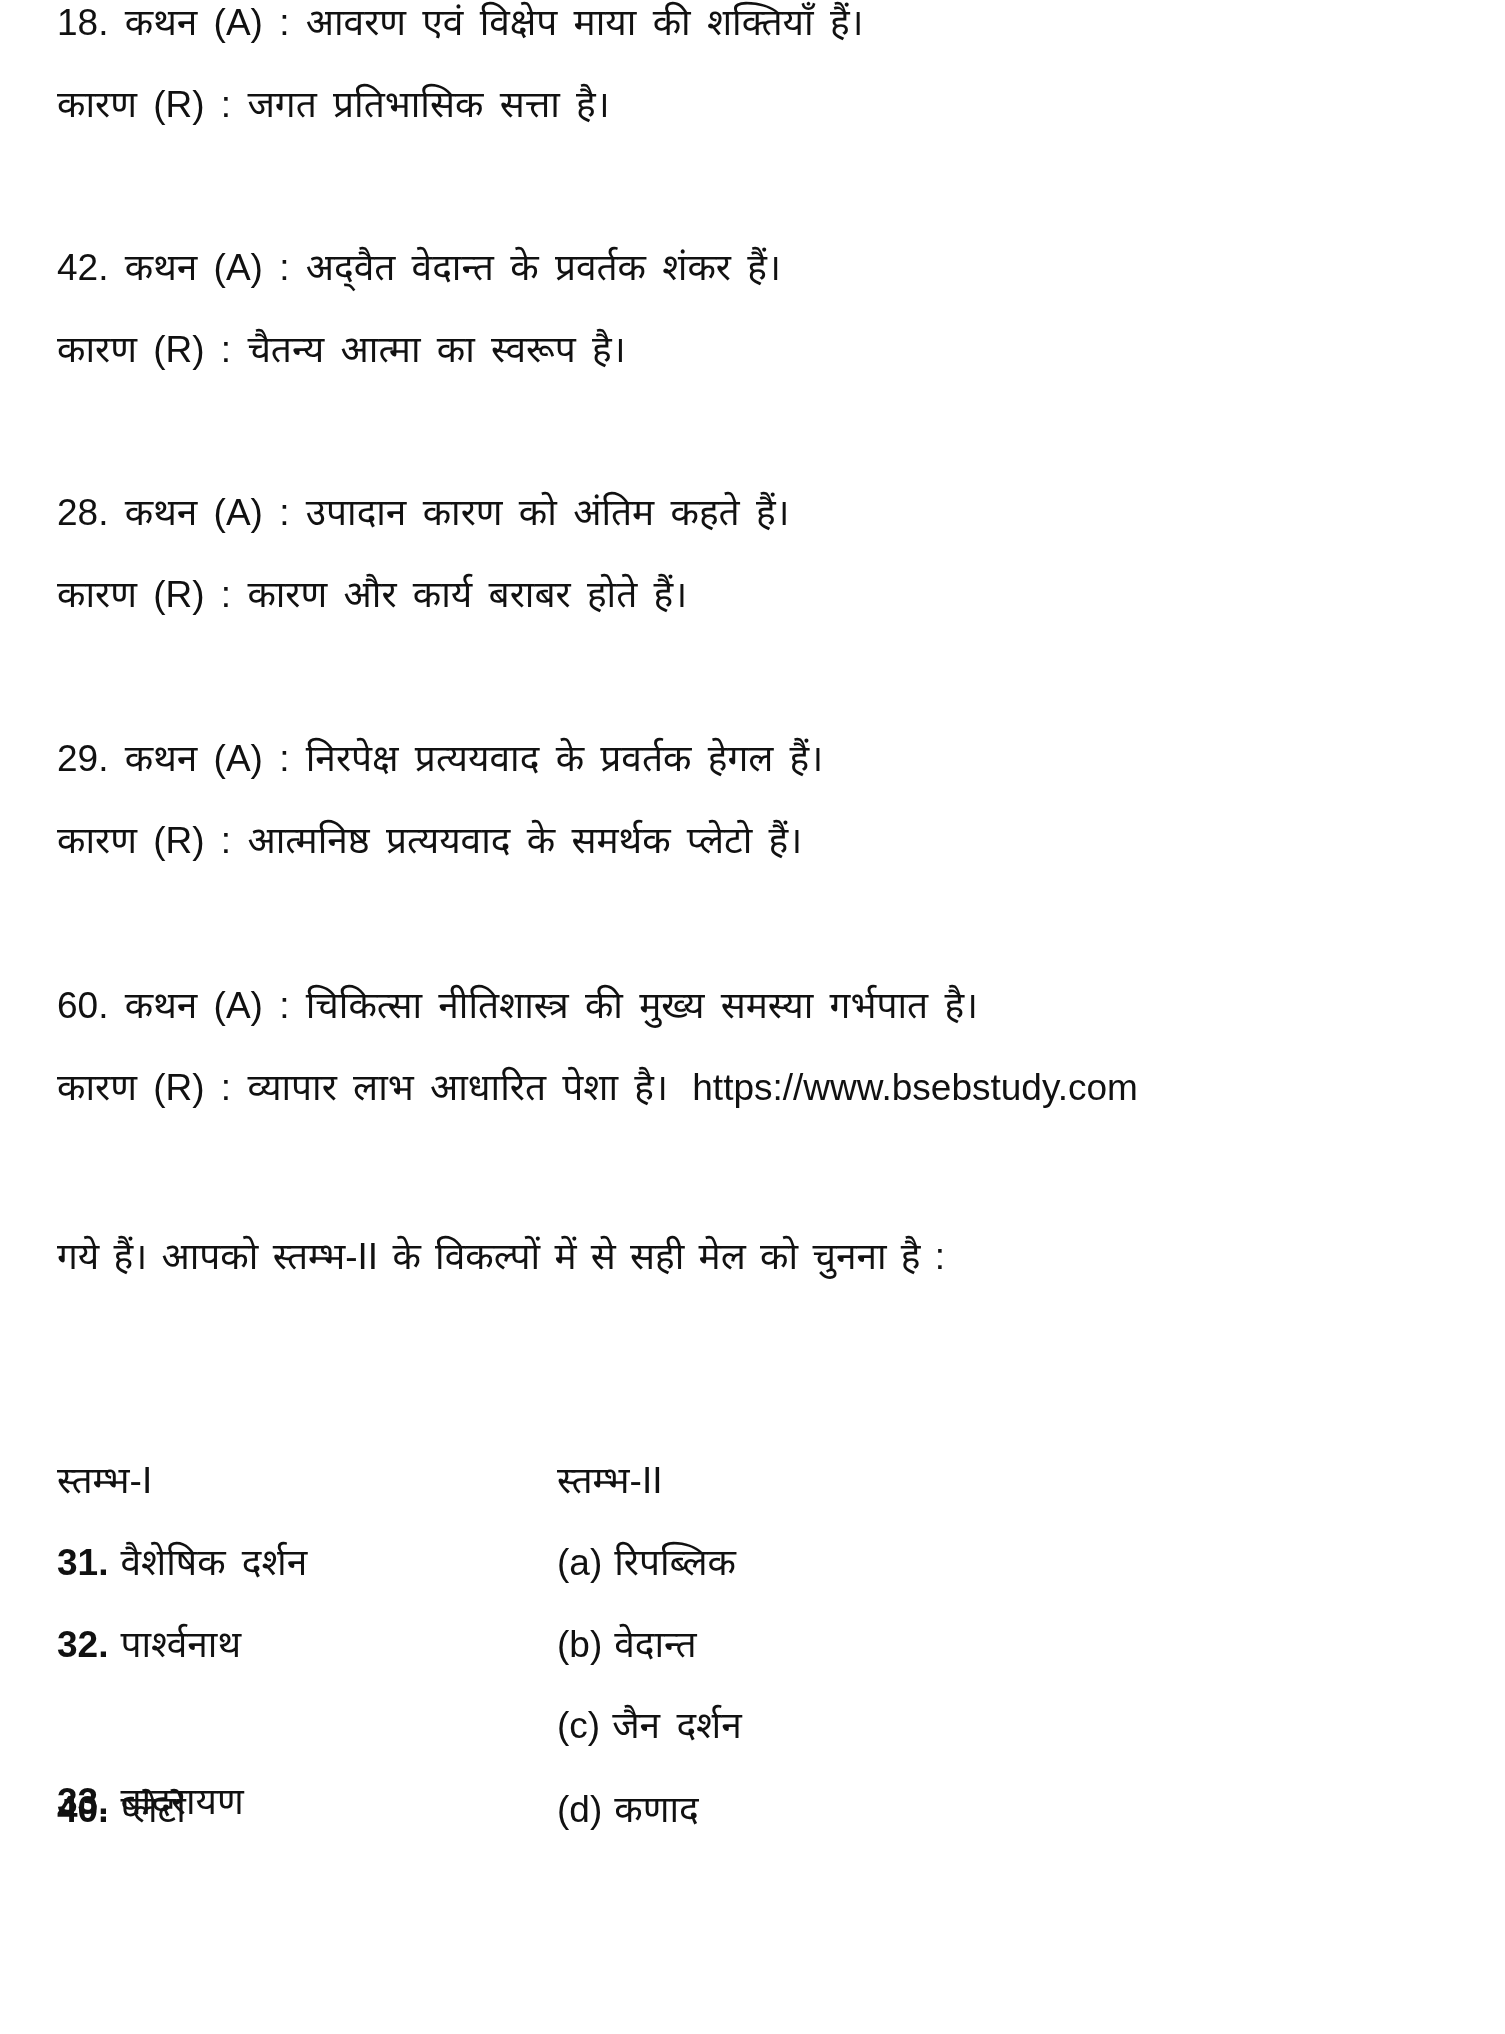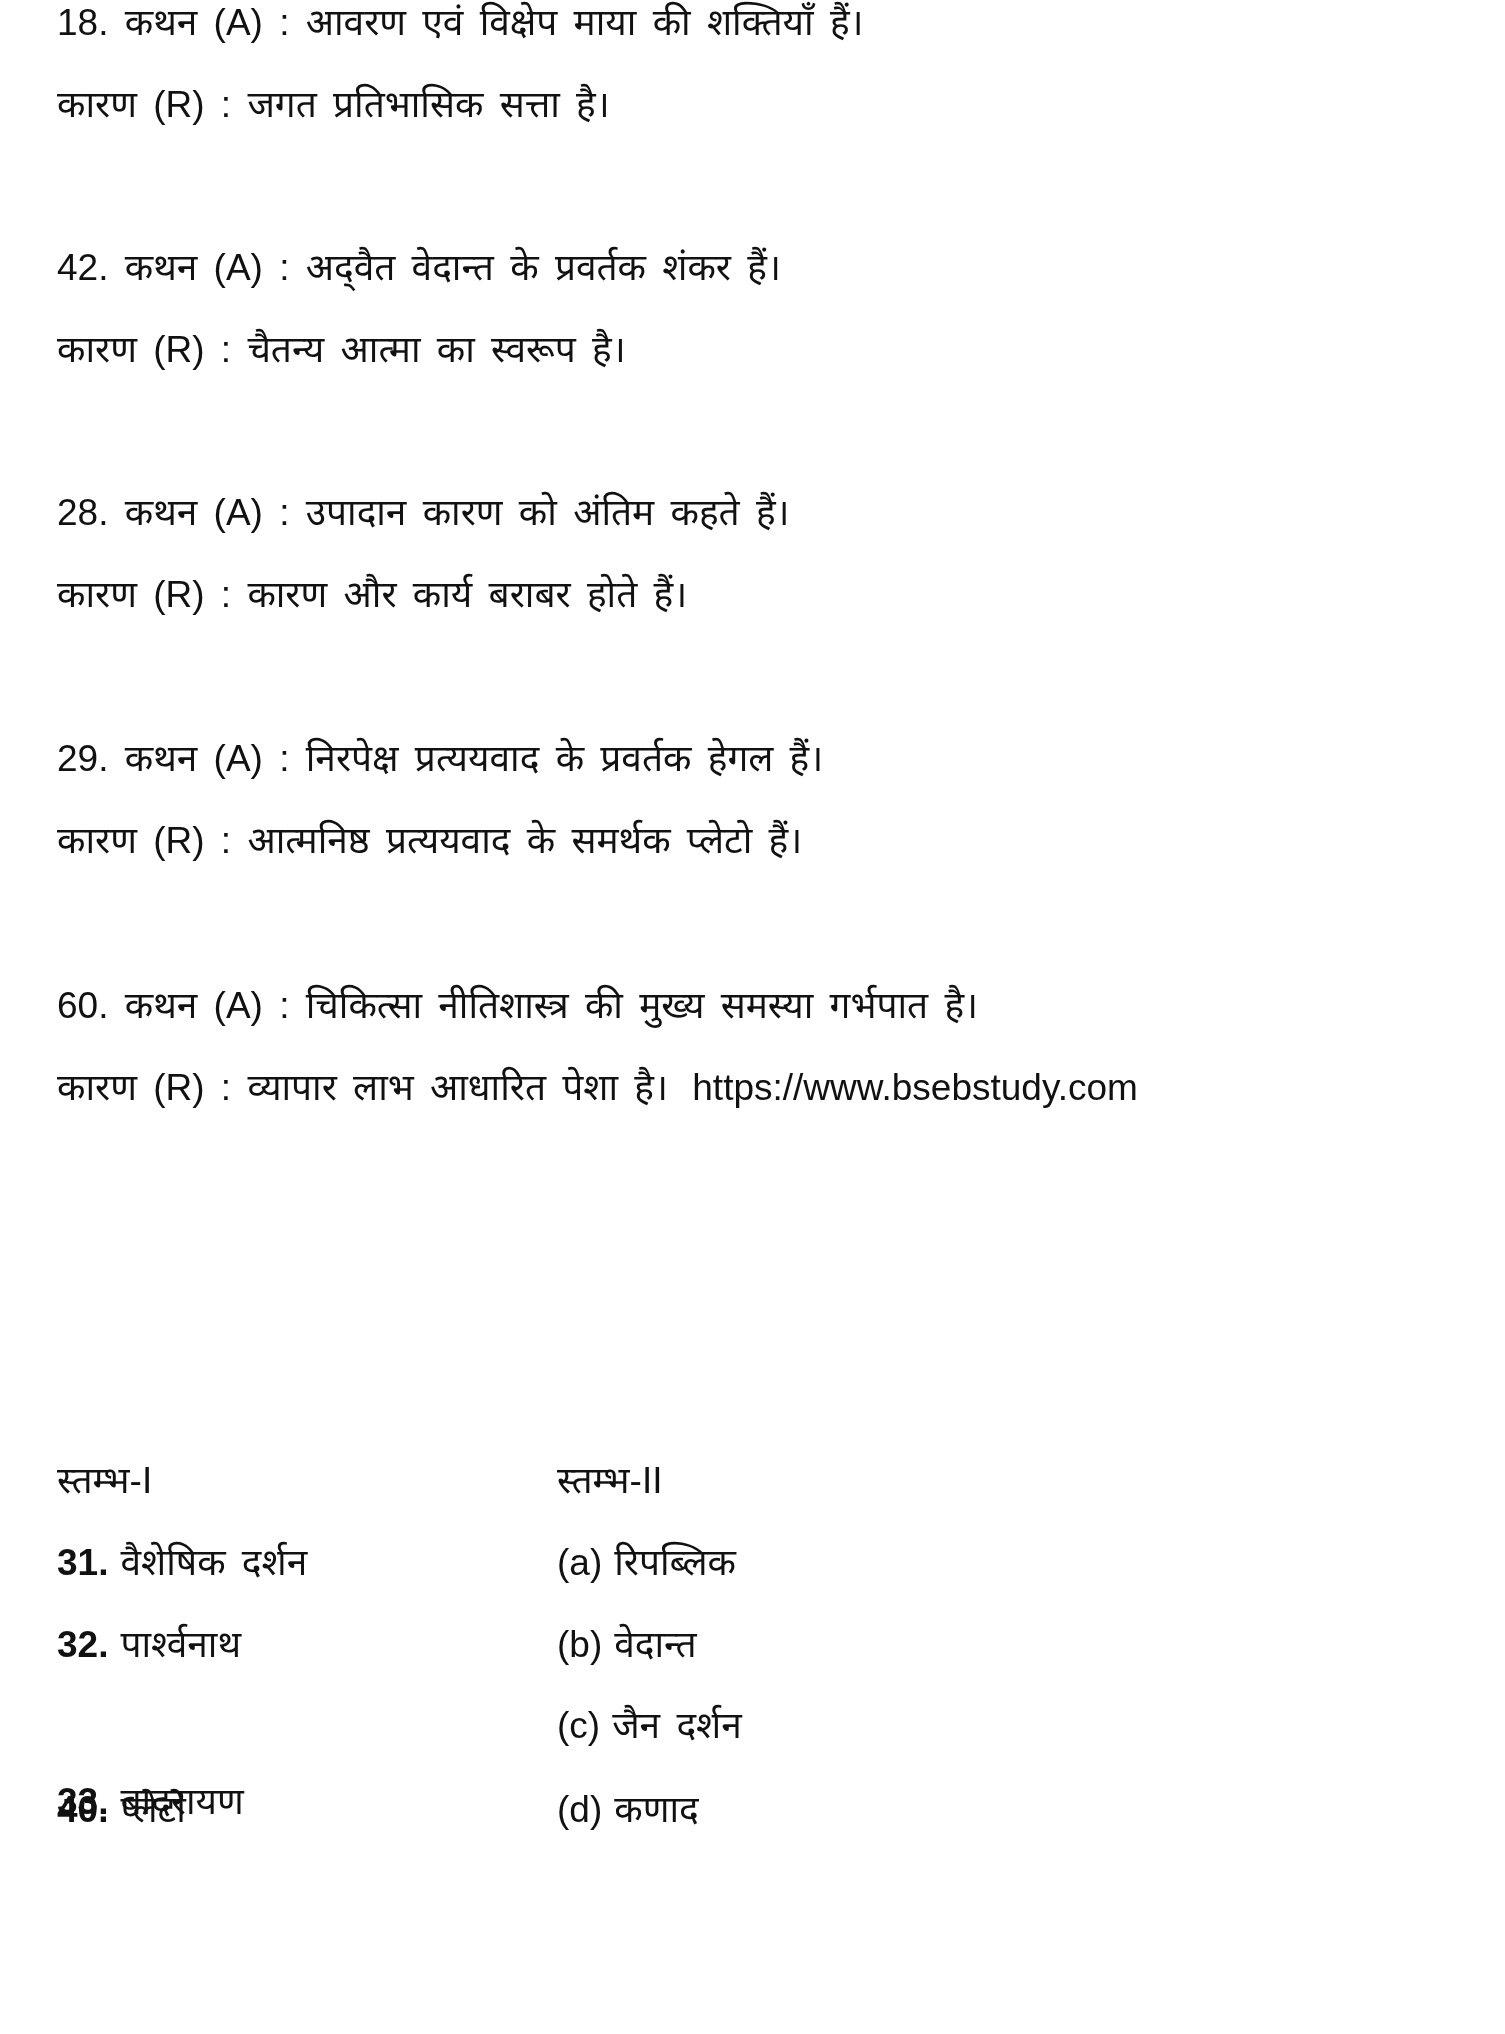--- a/index.html
+++ b/index.html
@@ -100,20 +100,21 @@
   <span>कथन (A) :</span>
   <span>चिकित्सा नीतिशास्त्र की मुख्य समस्या गर्भपात है।</span>
 </div>
 <div class="line" style="top:1066px">
   <span>कारण (R) :</span>
   <span>व्यापार लाभ आधारित पेशा है।</span>
   <span class="url">https://www.bsebstudy.com</span>
 </div>
 
 <div class="para" style="top:1224px">
+  <span class="jline last">गये हैं। आपको स्तम्भ-II के विकल्पों में से सही मेल को चुनना है :</span>
 </div>
 
 <div class="line col1" style="top:1459px">स्तम्भ-I</div>
 <div class="line col2" style="top:1459px">स्तम्भ-II</div>
 
 <div class="line col1" style="top:1541px">
   <span class="num">31.</span><span class="gap"></span><span>वैशेषिक दर्शन</span>
 </div>
 <div class="line col2" style="top:1541px">
   <span>(a)</span><span class="gap"></span><span>रिपब्लिक</span>

